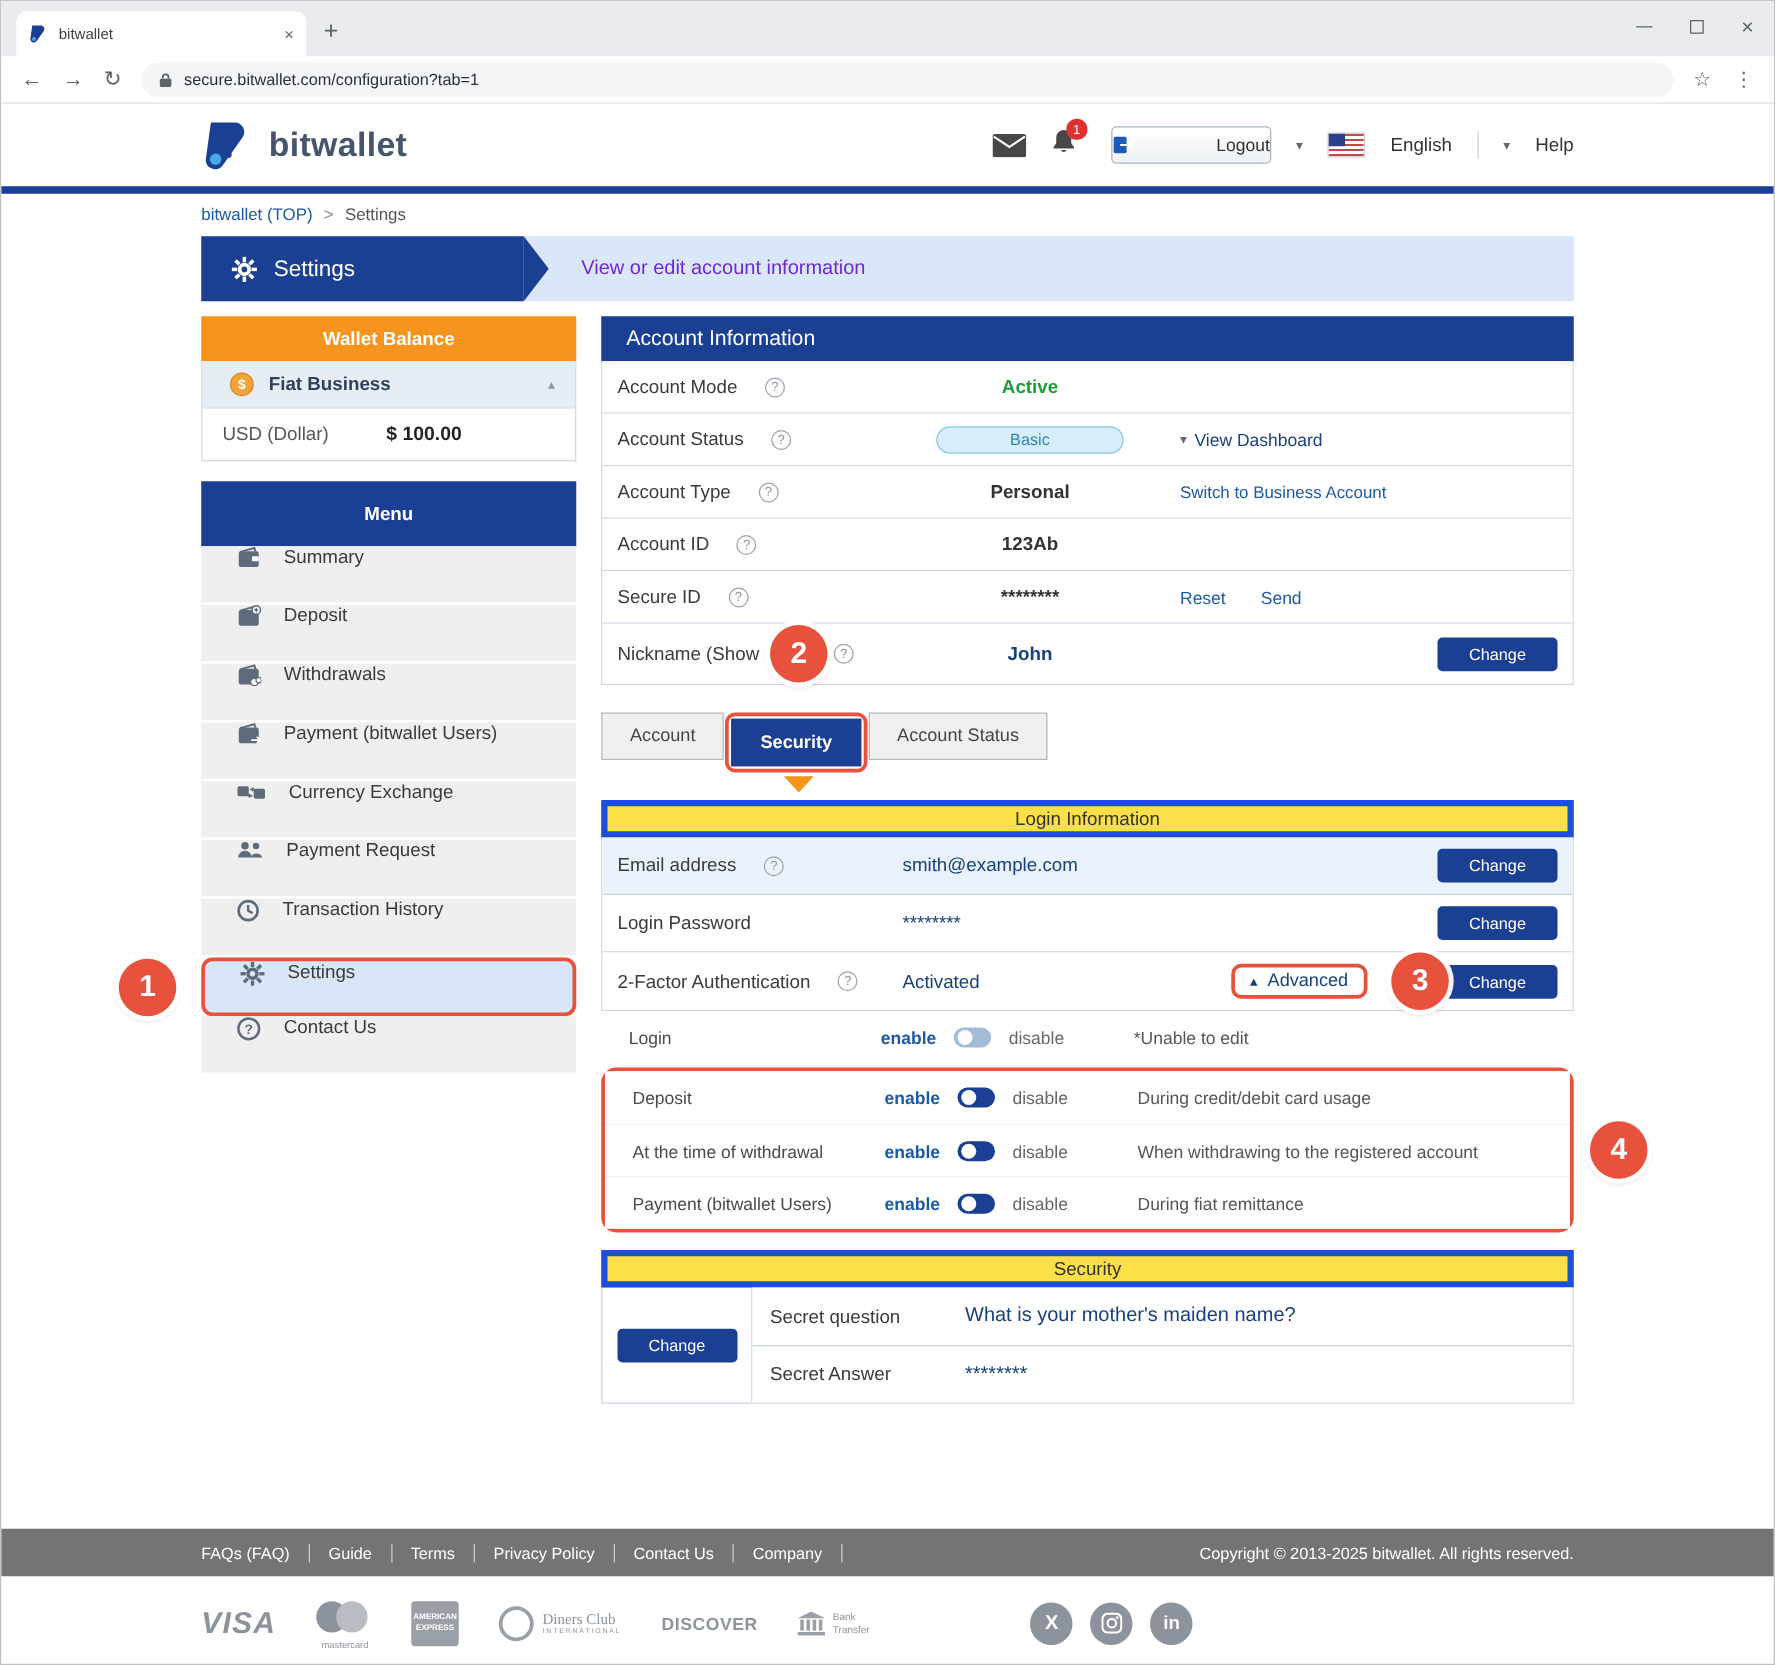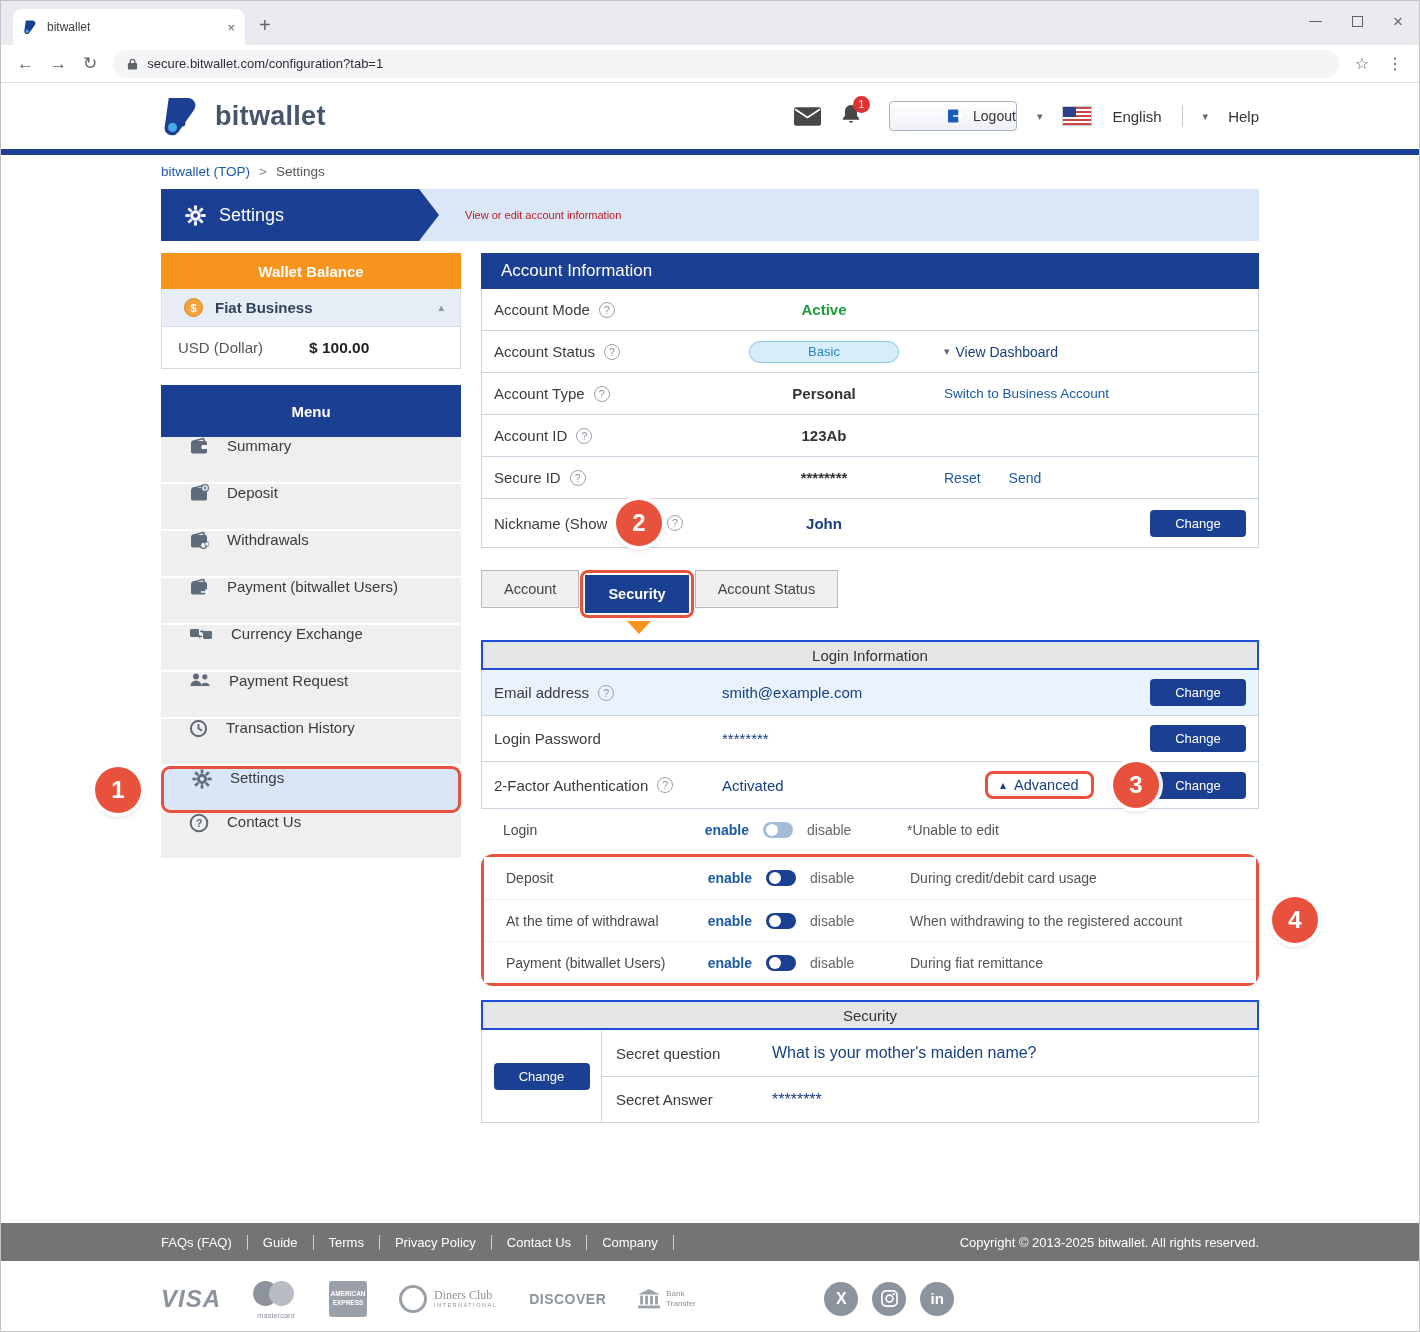--- a/index.html
+++ b/index.html
@@ -21,39 +21,39 @@
 .urlbox{flex:1;height:28px;background:#f4f5f7;border-radius:14px;display:flex;align-items:center;gap:9px;padding:0 14px;font-size:13px;color:#2b2f33}
 .url-right{display:flex;gap:18px;color:#5f6368;font-size:16px;align-items:center}
 
 
 .site-header{height:66px;display:flex;align-items:center;padding:0 160px;background:#fff}
 .logo{display:flex;align-items:center;gap:10px}
 .logo-text{font-size:27px;font-weight:bold;color:#46546c;letter-spacing:.3px}
 .header-right{margin-left:auto;display:flex;align-items:center;gap:20px}
 .bell-wrap{position:relative;margin-right:8px}
 .badge{position:absolute;top:-7px;right:-9px;min-width:17px;height:17px;border-radius:9px;background:#e03030;color:#fff;font-size:10.5px;display:flex;align-items:center;justify-content:center;padding:0 4px}
-.btn-logout{width:128px;height:30px;background:linear-gradient(#ffffff,#eef1f5);border:1px solid #a9b4c2;border-radius:4px;display:flex;align-items:center;justify-content:flex-end;gap:9px;font-size:14px;color:#333;font-family:inherit}
+.btn-logout{width:128px;height:30px;background:linear-gradient(#ffffff,#eef1f5);border:1px solid #a9b4c2;border-radius:4px;display:flex;align-items:center;justify-content:space-between;gap:9px;font-size:14px;color:#333;font-family:inherit}
 .caret{color:#667;font-size:11px}
 .flag{width:30px;height:20px;background:repeating-linear-gradient(180deg,#c94747 0 2px,#fff 2px 4px);position:relative;display:inline-block;border:1px solid #ccc}
 .flag-canton{position:absolute;left:0;top:0;width:13px;height:10px;background:#2b3f8c}
 .lang{font-size:15px;color:#333}
 .vdiv{width:1px;height:22px;background:#c9ced6}
 .help{font-size:15px;color:#333}
 .blue-line{height:6px;background:#1b3f92}
 
 
 .breadcrumb{padding:9px 160px 8px;font-size:13.5px;display:flex;gap:9px;align-items:center}
 .bc-home{color:#1c5aa6}
 .bc-sep{color:#8a8a8a}
 .bc-cur{color:#555}
 .banner{margin:2px 160px 12px;height:52px;background:#d9e7f8;display:flex;align-items:center}
 .banner-arrow{width:258px;height:52px;background:#1b3f92;color:#fff;display:flex;align-items:center;gap:13px;padding-left:24px;position:relative;flex:none}
 .banner-arrow:after{content:"";position:absolute;left:100%;top:0;border-top:26px solid transparent;border-bottom:26px solid transparent;border-left:20px solid #1b3f92}
 .banner-title{font-size:18px}
-.banner-sub{margin-left:46px;color:#b91c1c;font-size:11px}
+.banner-sub{margin-left:46px;color:#6d28d9;font-size:16px}
 
 
 .content{display:flex;gap:20px;padding:0 160px;min-height:970px;align-items:flex-start}
 .sidebar{width:300px;flex:none}
 .main{flex:1;min-width:0}
 
 
 .sb-orange{height:36px;background:#f7941e;color:#fff;font-size:15px;font-weight:bold;display:flex;align-items:center;justify-content:center}
 .sb-fiat{height:38px;background:#e7edf5;display:flex;align-items:center;gap:12px;padding:0 16px 0 22px;border:1px solid #d8dfe8;border-top:none}
 .coin{width:19px;height:19px;border-radius:50%;background:#f2a33c;border:1.5px solid #d98a1e;color:#fff;font-size:11px;font-weight:bold;display:flex;align-items:center;justify-content:center}
@@ -71,21 +71,21 @@
 .step-1{left:-69px;top:50%;transform:translateY(-50%)}
 .step-2{left:134px;top:50%;transform:translateY(-50%)}
 .step-3{left:631px;top:50%;transform:translateY(-50%)}
 .step-4{right:-62px;top:50%;transform:translateY(-50%)}
 
 
 .info-header{height:36px;background:#1b3f92;color:#fff;display:flex;align-items:center;padding-left:20px;font-size:17px}
 .acct-table{border:1px solid #c9d6e2;border-top:none}
 .row{display:flex;align-items:center;min-height:42px;border-bottom:1px solid #c9d6e2;position:relative;background:#fff}
 .row:last-child{border-bottom:none}
-.cell-label{width:222px;padding-left:12px;font-size:15px;color:#3b3b3b;display:flex;align-items:center;gap:9px;position:relative}
+.cell-label{width:222px;padding-left:12px;font-size:15px;color:#3b3b3b;display:flex;align-items:center;gap:22px;position:relative}
 .helpq{width:16px;height:16px;border-radius:50%;border:1.5px solid #9aa2ac;color:#8a929c;font-size:10.5px;display:inline-flex;align-items:center;justify-content:center;flex:none}
 .cell-value{width:240px;text-align:center;font-size:15px;color:#3b3b3b}
 .cell-right{flex:1;display:flex;align-items:center;padding-right:12px;gap:28px;font-size:13.5px}
 .v-green{color:#1f9c3a;font-weight:bold}
 .v-bold{font-weight:bold;color:#333}
 .v-navy{color:#17407e}
 .pill{display:inline-block;width:150px;line-height:20px;border:1px solid #86c8ec;background:#d8edfa;color:#2a86c0;border-radius:11px;font-size:13px}
 .link{color:#1c5aa6;font-size:13.5px}
 .link14{color:#1c5aa6;font-size:14px}
 .dash-link{color:#17407e;font-size:14px;display:flex;align-items:center;gap:6px}
@@ -94,21 +94,21 @@
 .nick-help{position:absolute;left:185px;top:50%;transform:translateY(-50%)}
 
 
 .tabs{display:flex;margin-top:22px;align-items:flex-start}
 .tab-btn{height:38px;padding:0 22px;background:#f0f0f0;border:1px solid #b9b9b9;font-size:14.5px;color:#444;display:flex;align-items:center}
 .tab-secwrap{border:3px solid #e8513b;border-radius:8px;padding:2px;margin:0 1px;background:#fff}
 .tab-btn.active{background:#1b3f92;color:#fff;border:1px solid #1b3f92;font-weight:bold}
 .tri{width:0;height:0;border-left:12px solid transparent;border-right:12px solid transparent;border-top:13px solid #f7941e;margin:3px 0 6px 146px}
 
 
-.section-bar{height:30px;background:#e5e5e5;border:2px solid #1d4ed8;display:flex;align-items:center;justify-content:center;font-size:15px;color:#333}
+.section-bar{height:30px;background:#fde047;border:5px solid #1d4ed8;display:flex;align-items:center;justify-content:center;font-size:15px;color:#333}
 .login-table{border:1px solid #c9d6e2;border-top:none}
 .lrow{min-height:46px}
 .lrow .cell-label{width:240px}
 .lrow-email{background:#eaf3fd}
 .lval{font-size:15px;color:#17407e}
 .adv-wrap{position:absolute;left:503px;top:50%;transform:translateY(-50%);border:3px solid #e8513b;border-radius:8px;background:#fff;padding:3px 12px;display:flex;align-items:center;gap:8px}
 .adv-caret{color:#17407e;font-size:12px}
 .adv-label{color:#17407e;font-size:14.5px}
 
 

